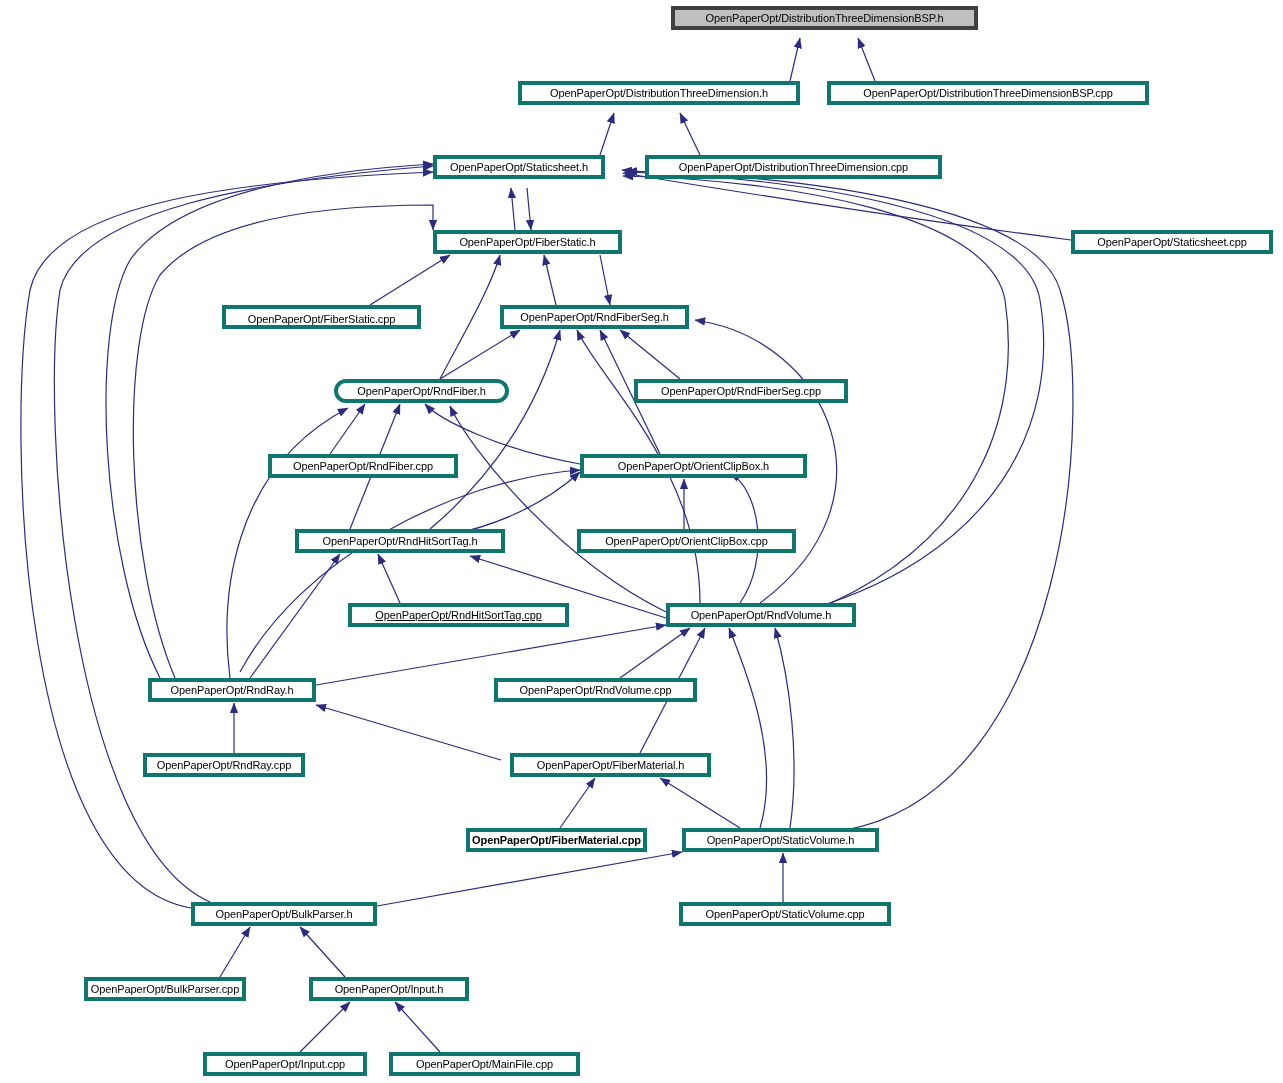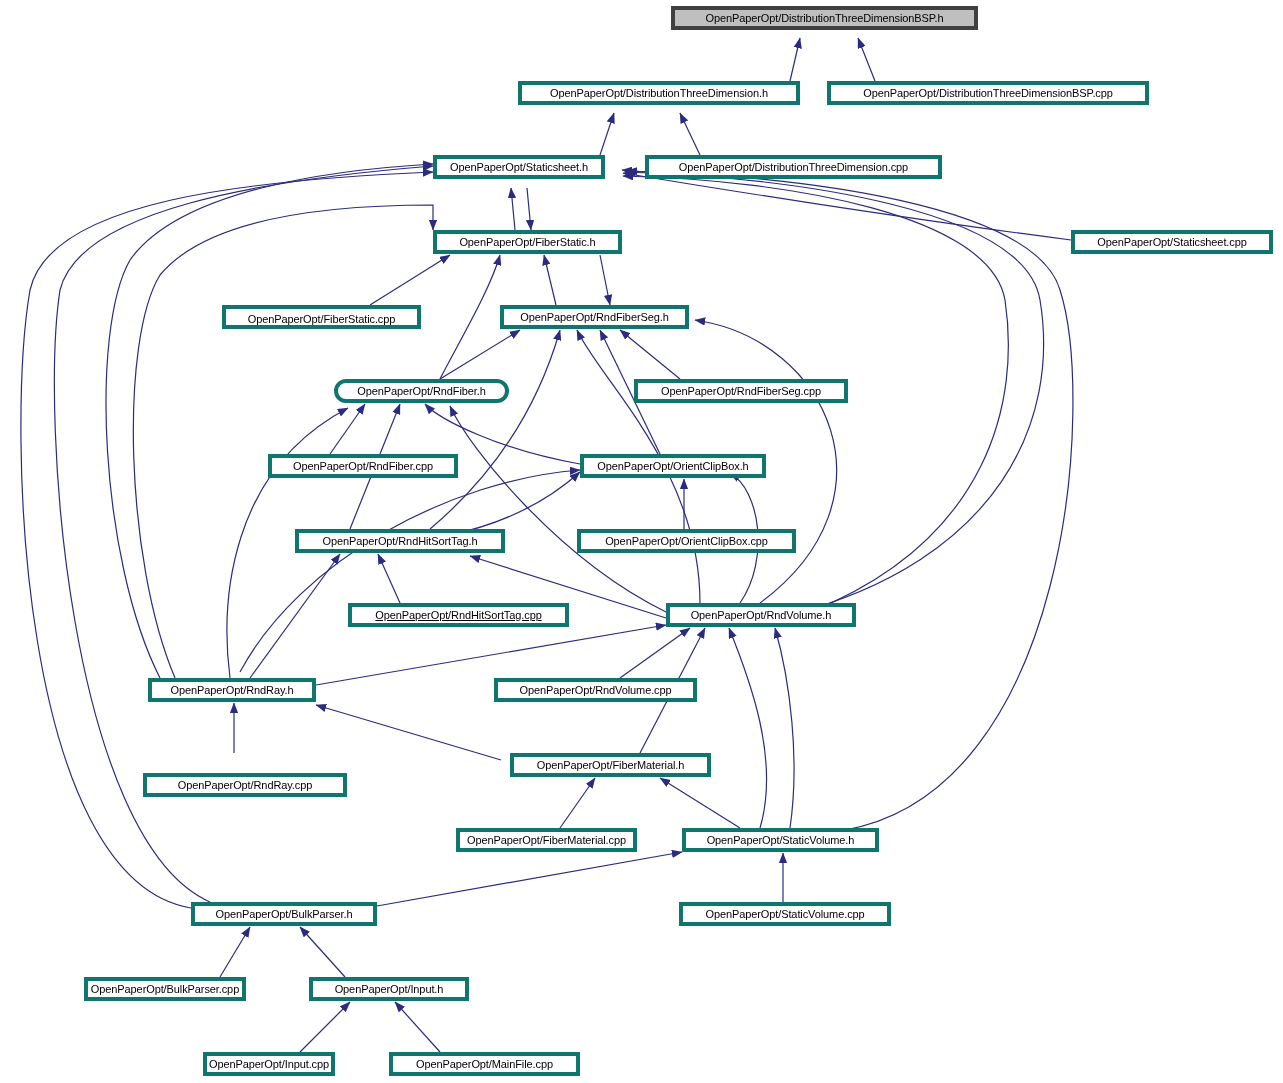--- a/index.html
+++ b/index.html
@@ -141,65 +141,65 @@
       </div>
       <div class="node" style="left: 334px; top: 379px; width: 175px; border-radius: 12px;">
         <span class="node-label">OpenPaperOpt/RndFiber.h</span>
       </div>
       <div class="node" style="left: 634px; top: 379px; width: 214px;">
         <span class="node-label">OpenPaperOpt/RndFiberSeg.cpp</span>
       </div>
       <div class="node" style="left: 268px; top: 454px; width: 190px;">
         <span class="node-label">OpenPaperOpt/RndFiber.cpp</span>
       </div>
-      <div class="node" style="left: 580px; top: 454px; width: 186px; align-items: center;">
+      <div class="node" style="left: 580px; top: 454px; width: 227px; align-items: center;">
         <span class="node-label">OpenPaperOpt/OrientClipBox.h</span>
       </div>
       <div class="node" style="left: 295px; top: 529px; width: 210px;">
         <span class="node-label">OpenPaperOpt/RndHitSortTag.h</span>
       </div>
       <div class="node" style="left: 577px; top: 529px; width: 219px; text-align: center;">
         <span class="node-label">OpenPaperOpt/OrientClipBox.cpp</span>
       </div>
       <div class="node" style="left: 348px; top: 603px; width: 221px; text-decoration: underline;">
         <span class="node-label">OpenPaperOpt/RndHitSortTag.cpp</span>
       </div>
       <div class="node" style="left: 666px; top: 603px; width: 190px;">
         <span class="node-label">OpenPaperOpt/RndVolume.h</span>
       </div>
       <div class="node" style="left: 148px; top: 678px; width: 168px;">
         <span class="node-label">OpenPaperOpt/RndRay.h</span>
       </div>
       <div class="node" style="left: 494px; top: 678px; width: 203px;">
         <span class="node-label">OpenPaperOpt/RndVolume.cpp</span>
       </div>
-      <div class="node" style="left: 143px; top: 753px; width: 204px; margin-top: 20px;">
+      <div class="node" style="left: 143px; top: 753px; width: 162px;">
         <span class="node-label">OpenPaperOpt/RndRay.cpp</span>
       </div>
       <div class="node" style="left: 510px; top: 753px; width: 201px;">
         <span class="node-label">OpenPaperOpt/FiberMaterial.h</span>
       </div>
-      <div class="node" style="left: 456px; top: 828px; width: 181px;">
+      <div class="node" style="left: 466px; top: 828px; width: 181px; font-weight: bold;">
         <span class="node-label">OpenPaperOpt/FiberMaterial.cpp</span>
       </div>
       <div class="node" style="left: 682px; top: 828px; width: 197px;">
         <span class="node-label">OpenPaperOpt/StaticVolume.h</span>
       </div>
       <div class="node" style="left: 191px; top: 902px; width: 186px;">
         <span class="node-label">OpenPaperOpt/BulkParser.h</span>
       </div>
       <div class="node" style="left: 679px; top: 902px; width: 212px;">
         <span class="node-label">OpenPaperOpt/StaticVolume.cpp</span>
       </div>
       <div class="node" style="left: 84px; top: 977px; width: 162px;">
         <span class="node-label">OpenPaperOpt/BulkParser.cpp</span>
       </div>
       <div class="node" style="left: 309px; top: 977px; width: 160px;">
         <span class="node-label">OpenPaperOpt/Input.h</span>
       </div>
-      <div class="node" style="left: 203px; top: 1052px; width: 132px;">
+      <div class="node" style="left: 203px; top: 1052px; width: 164px;">
         <span class="node-label">OpenPaperOpt/Input.cpp</span>
       </div>
       <div class="node" style="left: 389px; top: 1052px; width: 191px;">
         <span class="node-label">OpenPaperOpt/MainFile.cpp</span>
       </div>
     </div>
 </div>
 
 </body></html>

